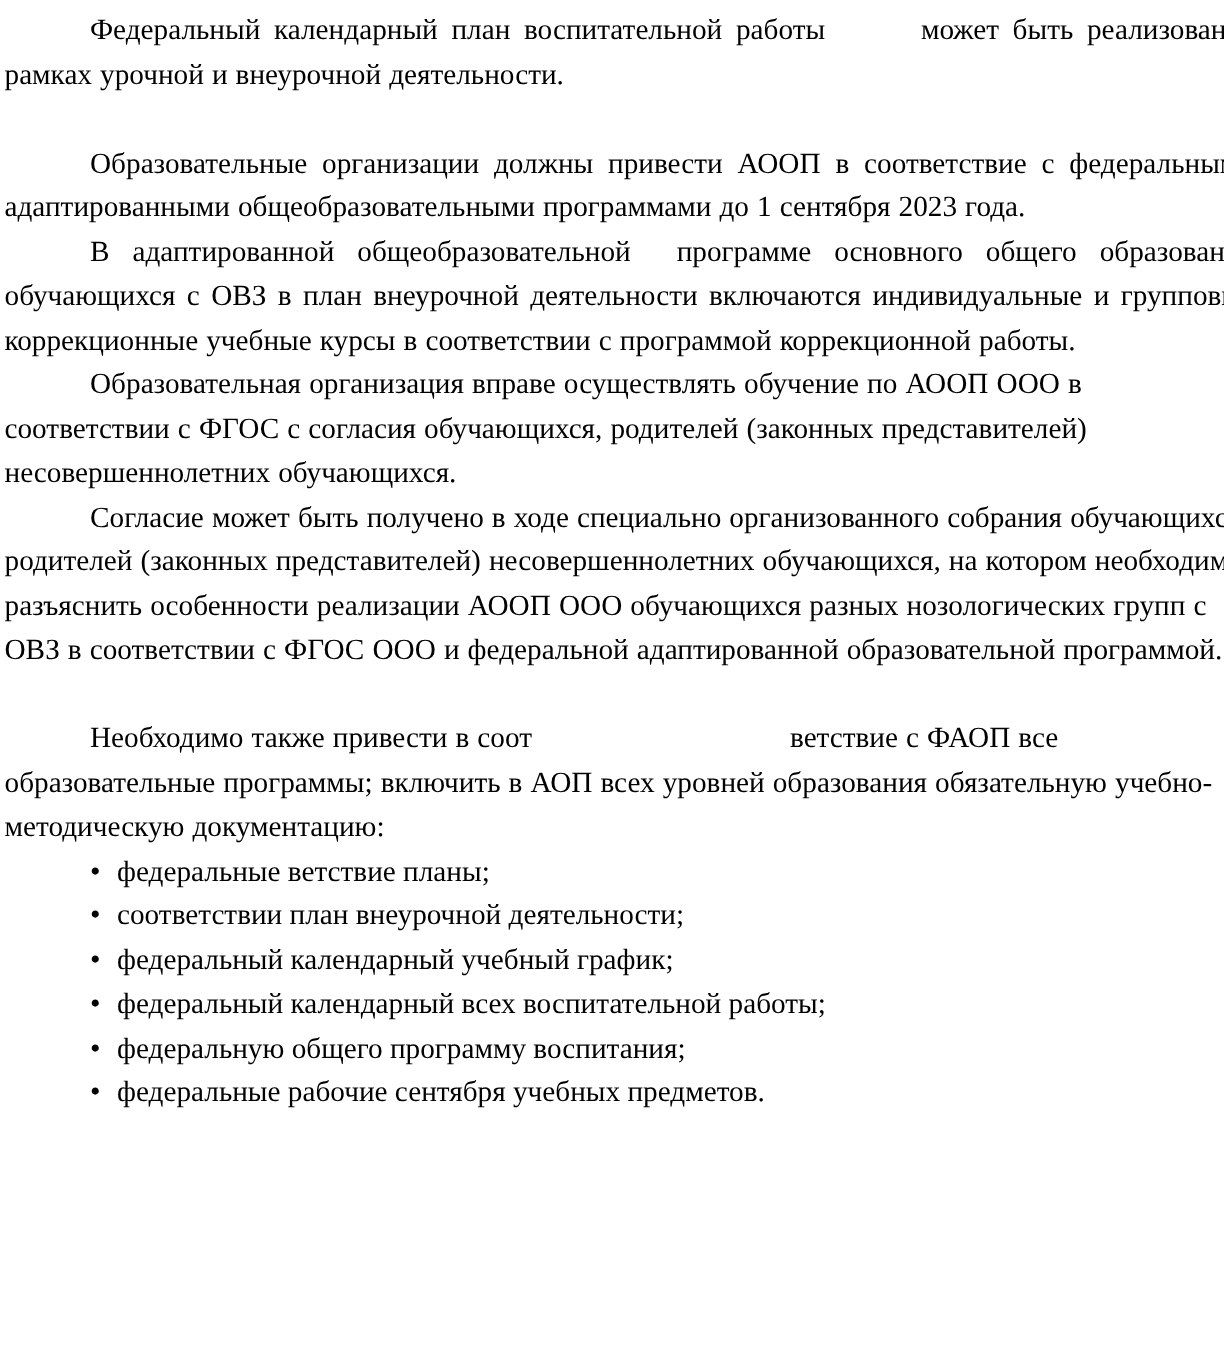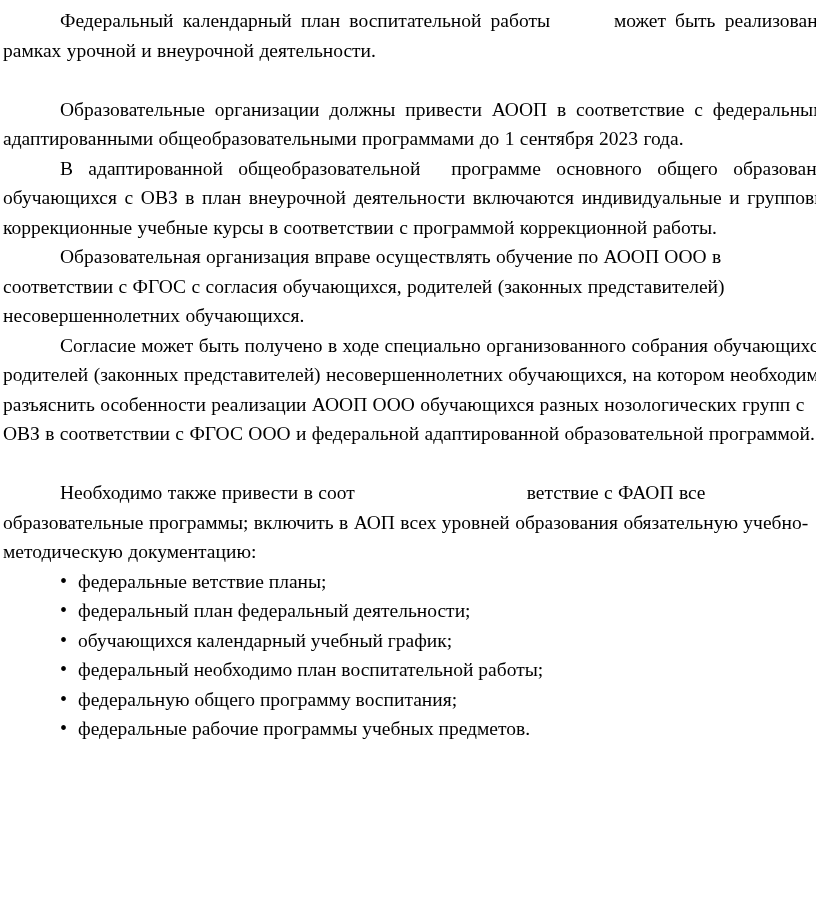--- a/index.html
+++ b/index.html
@@ -65,30 +65,30 @@
 
     <div class="spacer"></div>
 
     <p class="para left">Необходимо также привести в соот&nbsp;&nbsp;&nbsp;&nbsp;&nbsp;&nbsp;&nbsp;&nbsp;&nbsp;&nbsp;&nbsp;&nbsp;&nbsp;&nbsp;&nbsp;&nbsp;&nbsp;&nbsp;&nbsp;&nbsp;&nbsp;&nbsp;&nbsp;&nbsp;&nbsp;&nbsp;&nbsp;&nbsp;&nbsp;&nbsp;&nbsp;&nbsp;ветствие с ФАОП все образовательные программы; включить в АОП всех уровней образования обязательную учебно-методическую документацию:</p>
 
     <ul class="bullet-list">
       <li class="bullet-item">
         <span class="bullet">•</span><span>федеральные ветствие планы;</span>
       </li>
       <li class="bullet-item">
-        <span class="bullet">•</span><span>федеральный план федеральный деятельности;</span>
+        <span class="bullet">•</span><span>соответствии план внеурочной деятельности;</span>
       </li>
       <li class="bullet-item">
-        <span class="bullet">•</span><span>обучающихся календарный учебный график;</span>
+        <span class="bullet">•</span><span>федеральный календарный учебный график;</span>
       </li>
       <li class="bullet-item">
-        <span class="bullet">•</span><span>федеральный необходимо план воспитательной работы;</span>
+        <span class="bullet">•</span><span>федеральный календарный всех воспитательной работы;</span>
       </li>
       <li class="bullet-item">
         <span class="bullet">•</span><span>федеральную общего программу воспитания;</span>
       </li>
       <li class="bullet-item">
-        <span class="bullet">•</span><span>федеральные рабочие программы учебных предметов.</span>
+        <span class="bullet">•</span><span>федеральные рабочие сентября учебных предметов.</span>
       </li>
     </ul>
 
   </div>
 </div>
 
 </body></html>

